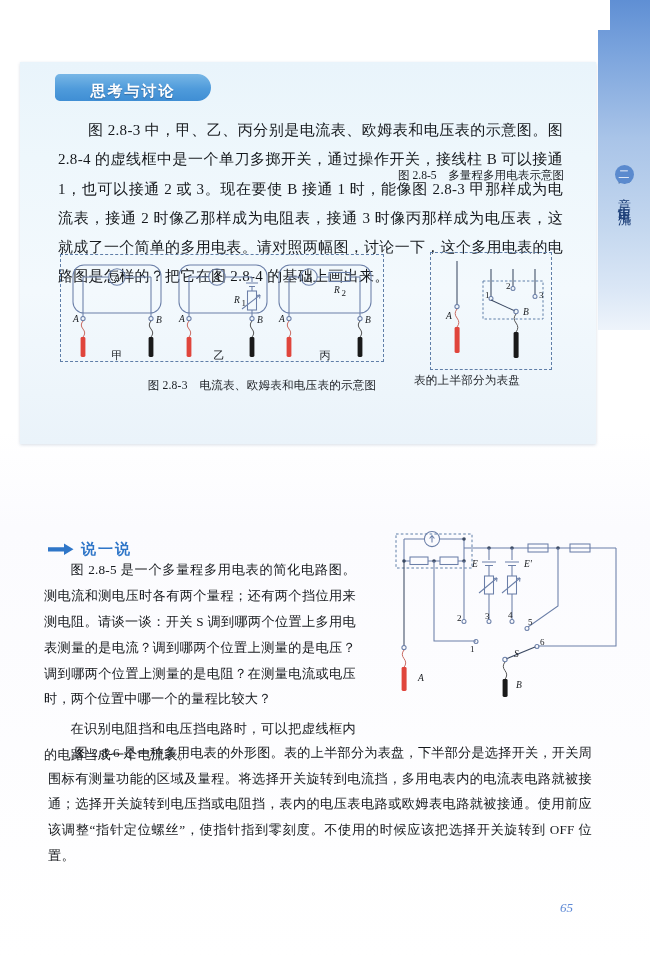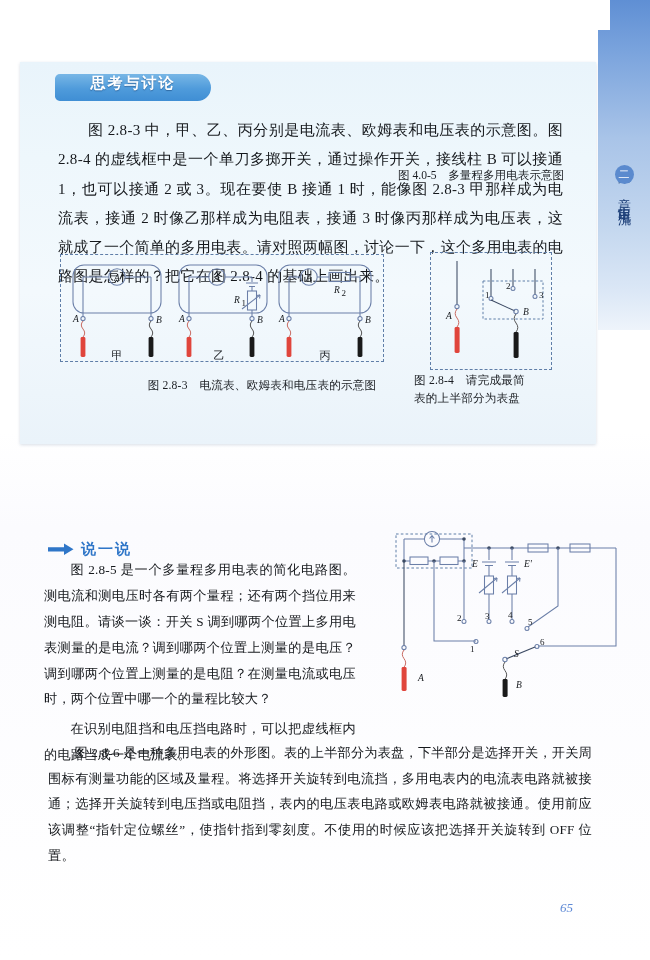--- a/index.html
+++ b/index.html
@@ -48,21 +48,21 @@
   
   #think-card {
     position:absolute; left:20px; top:62px; width:576px; height:382px;
     background:linear-gradient(180deg,#e9f4fb 0%, #eef7fc 25%, #f3f9fd 60%, #eaf3fa 100%);
     box-shadow:0 1px 3px rgba(120,140,170,.28);
   }
   #think-banner {
     position:absolute; left:35px; top:12px; width:156px; height:27px;
     background:linear-gradient(180deg,#78b7e6 0%, #4f9bdb 55%, #3f8ed4 100%);
     border-radius:5px 14px 14px 5px;
-    display:flex; align-items:flex-start; justify-content:center;
+    display:flex; align-items:flex-end; justify-content:center;
   }
   #think-banner span {
     color:#ffffff; font-size:15px; font-weight:bold; letter-spacing:2px;
     font-family:"Liberation Sans","DejaVu Sans",sans-serif;
     text-shadow:0 1px 1px rgba(20,60,110,.5);
   }
   #think-body {
     position:absolute; left:38px; top:54px; width:505px;
     font-size:15px; line-height:1.95; color:#15181c; text-align:justify;
     text-indent:2em; letter-spacing:.3px;
@@ -233,21 +233,20 @@
 
           <path class="wirek" d="M60 47 L84 58"></path>
           <circle cx="85" cy="58.5" r="2.2" class="wire" fill="#fff"></circle>
           <text class="mtxt" x="92" y="62">B</text>
           <path d="M85 61 q-3.6 4.5 0 9 q3.6 4.5 0 9" stroke="#555" stroke-width="1" fill="none"></path>
           <rect x="82.6" y="79" width="5" height="26" rx="1.4" fill="#1a1a1a"></rect>
         </svg>
       </div>
 
       <div class="cap" id="cap84">
-        <div>图 2.8-4　请完成最简</div>
         <div>表的上半部分为表盘</div>
       </div>
     </div>
   </div>
 
   <div id="talk-head">
     <span id="talk-arrow">
       <svg width="26" height="13" viewBox="0 0 26 13">
         <path d="M0 4.2 L16 4.2 L16 0.6 L25.5 6.3 L16 12 L16 8.4 L0 8.4 Z" fill="#2f76c8"></path>
       </svg>
@@ -329,20 +328,20 @@
 
       <path class="wirek" d="M118 131 L147 119"></path>
       <circle cx="117" cy="131.5" r="2.2" class="wire" fill="#fff"></circle>
       <text class="mtxt" x="126" y="129">S</text>
       <path d="M117 134 q-3.4 4.3 0 8.6 q3.4 4.3 0 8.6" stroke="#555" stroke-width="1" fill="none"></path>
       <rect x="114.6" y="151" width="5" height="18" rx="1.4" fill="#1a1a1a"></rect>
       <text class="mtxt" x="128" y="160">B</text>
     </svg>
   </div>
 
-  <div id="cap85">图 4.0-5　多量程多用电表示意图</div>
+  <div id="cap85">图 2.8-5　多量程多用电表示意图</div>
 
   <div id="bottom">
     <p>图 2.8-6 是一种多用电表的外形图。表的上半部分为表盘，下半部分是选择开关，开关周围标有测量功能的区域及量程。将选择开关旋转到电流挡，多用电表内的电流表电路就被接通；选择开关旋转到电压挡或电阻挡，表内的电压表电路或欧姆表电路就被接通。使用前应该调整“指针定位螺丝”，使指针指到零刻度。不使用的时候应该把选择开关旋转到 OFF 位置。</p>
   </div>
 
   <div id="pageno">65</div>
 </div>
 
 </body></html>

